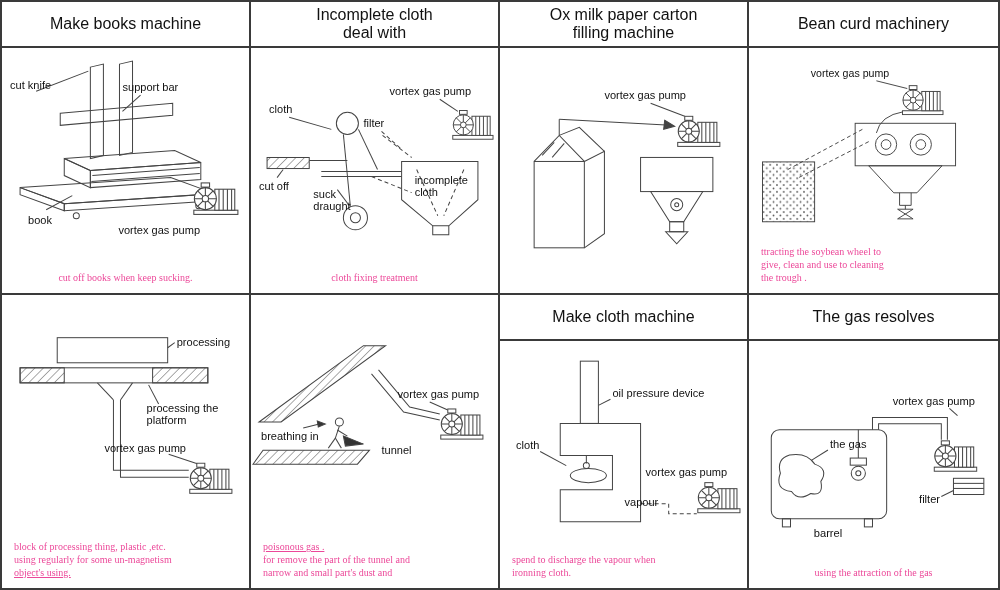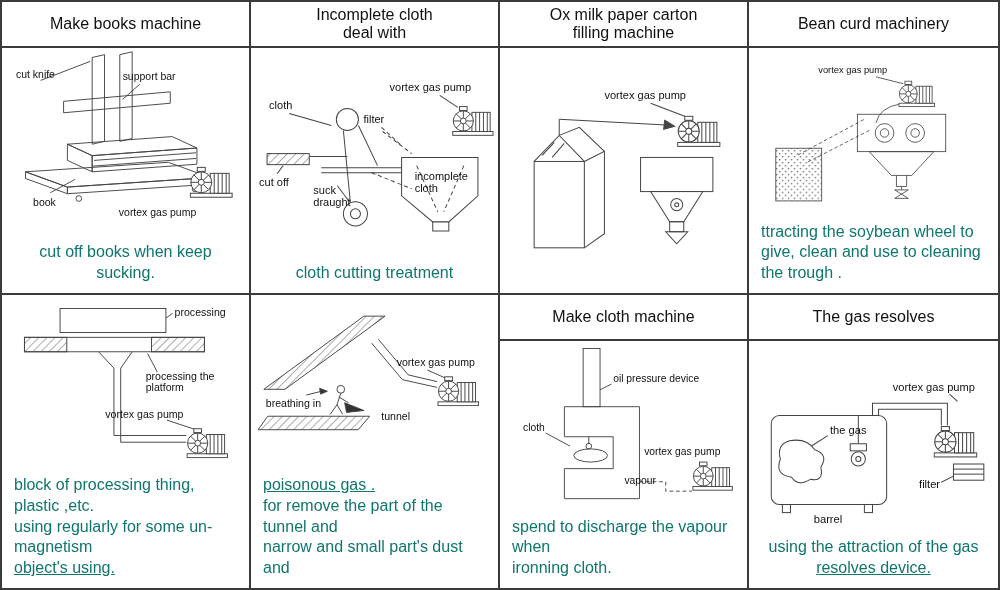--- a/index.html
+++ b/index.html
@@ -32,22 +32,22 @@
     display:flex; align-items:center; justify-content:center;
     text-align:center;
     font-size:16px; line-height:1.12;
     color:#111;
   }
   .panel-diagram { flex:1 1 auto; position:relative; }
   .panel-diagram svg { position:absolute; left:0; top:0; width:100%; height:100%; }
   .panel-caption {
     flex:0 0 auto;
     padding:2px 8px 9px 8px;
-    font-size:16px; line-height:1.3;
-    text-align:center; color:#0f766e;
+    font-size:10px; line-height:1.3;
+    text-align:center; color:#ec4899;font-family:Liberation Serif, serif;
   }
   .panel-caption.left { text-align:left; padding-left:12px; }
   .cap { display:block; }
   .cap.u { text-decoration:underline; }
   .cap:empty { display:none; }
   svg text {
     font-family:"Liberation Sans", sans-serif;
     font-size:11px; fill:#111;
   }
   .ln { stroke:#444; stroke-width:1; fill:none; }
@@ -157,21 +157,21 @@
         <use href="#pump" x="200" y="52" width="42" height="31"></use>
         <text x="138" y="38">vortex gas pump</text>
         <text x="18" y="56">cloth</text>
         <text x="112" y="70">filter</text>
         <text x="8" y="132">cut off</text>
         <text x="62" y="140"><tspan x="62" dy="0">suck</tspan><tspan x="62" dy="12">draught</tspan></text>
         <text x="163" y="126"><tspan x="163" dy="0">incomplete</tspan><tspan x="163" dy="12">cloth</tspan></text>
       </svg>
     </div>
     <footer class="panel-caption">
-      <span class="cap">cloth cutting treatment</span>
+      <span class="cap">cloth fixing treatment</span>
 
     </footer>
   </section>
 
   <section class="panel">
     <header class="panel-title">
       <span>Ox milk paper carton<br>filling machine</span>
     </header>
     <div class="panel-diagram">
       <svg viewBox="0 0 246 202" preserveAspectRatio="xMidYMid meet">
@@ -346,17 +346,16 @@
         </g>
         <use href="#pump" x="182" y="80" width="44" height="32"></use>
         <text x="142" y="46">vortex gas pump</text>
         <text x="80" y="88">the gas</text>
         <text x="64" y="176">barrel</text>
         <text x="168" y="142">filter</text>
       </svg>
     </div>
     <footer class="panel-caption">
       <span class="cap">using the attraction of the gas</span>
-      <span class="cap u">resolves device.</span>
     </footer>
   </section>
 
 </div>
 
 </body></html>

